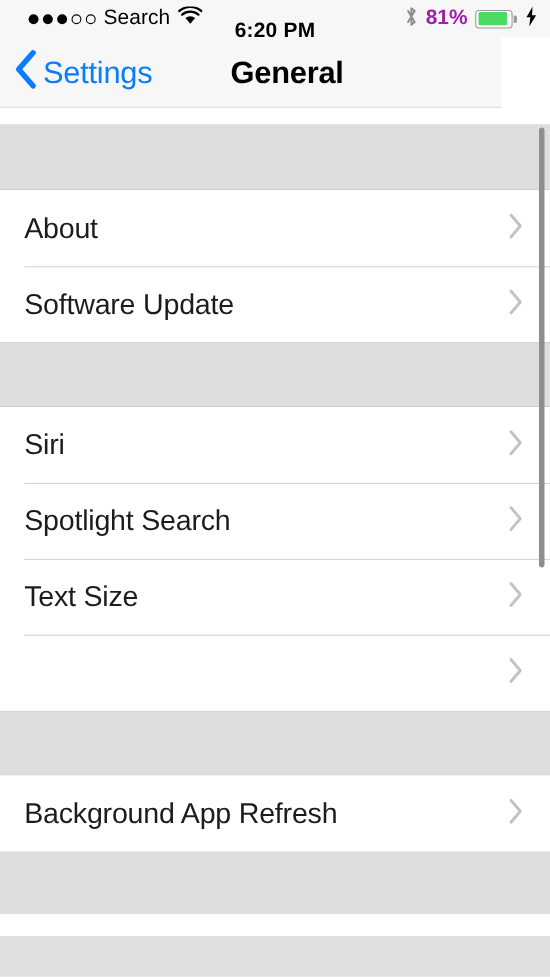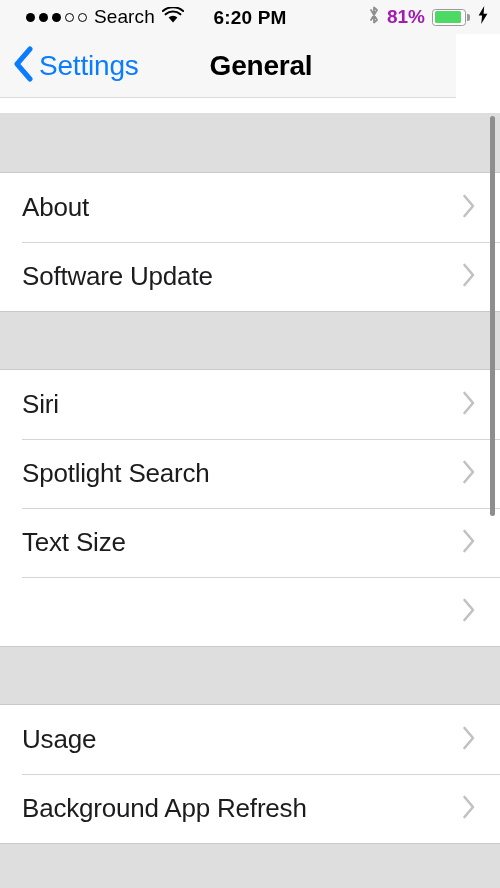--- a/index.html
+++ b/index.html
@@ -12,21 +12,21 @@
   }
   .phone { position:relative; width:500px; height:888px; background:#ffffff; }
 
   
   .statusbar {
     position:absolute; top:0; left:0; width:500px; height:34px;
     background:#f7f7f7;
     display:flex; align-items:center;
   }
   .sb-left { position:absolute; left:26px; top:0; height:34px; display:flex; align-items:center; gap:7px; }
-  .sb-center { position:absolute; left:0; top:1px; width:500px; height:34px; display:flex; align-items:center; justify-content:center; }
+  .sb-center { position:absolute; left:0; top:12px; width:500px; height:34px; display:flex; align-items:center; justify-content:center; }
   .sb-right { position:absolute; right:12px; top:0; height:34px; display:flex; align-items:center; gap:7px; }
 
   .dots { display:flex; align-items:center; gap:4px; }
   .dot { width:9px; height:9px; border-radius:50%; background:#000; }
   .dot.hollow { background:transparent; border:1.5px solid #000; width:9px; height:9px; }
 
   .carrier { font-size:19px; color:#000; letter-spacing:.1px; }
   .clock { font-size:19px; color:#000; font-weight:bold; letter-spacing:.2px; }
   .batt-pct { font-size:19px; color:#a21caf; font-weight:bold; }
 
@@ -224,28 +224,20 @@
             <path d="M2.5 2 L11 12 L2.5 22" stroke="#c1c1c6" stroke-width="2.6" fill="none" stroke-linecap="round" stroke-linejoin="round"></path>
           </svg>
         </span>
       </div>
     </div>
 
     <div class="group-gap" style="height:57px"></div>
 
     <div class="group">
       <div class="cell">
-        <span class="cell-label">Usage</span>
-        <span class="chevron">
-          <svg width="14" height="24" viewBox="0 0 14 24">
-            <path d="M2.5 2 L11 12 L2.5 22" stroke="#c1c1c6" stroke-width="2.6" fill="none" stroke-linecap="round" stroke-linejoin="round"></path>
-          </svg>
-        </span>
-      </div>
-      <div class="cell">
         <span class="cell-label">Background App Refresh</span>
         <span class="chevron">
           <svg width="14" height="24" viewBox="0 0 14 24">
             <path d="M2.5 2 L11 12 L2.5 22" stroke="#c1c1c6" stroke-width="2.6" fill="none" stroke-linecap="round" stroke-linejoin="round"></path>
           </svg>
         </span>
       </div>
     </div>
 
     <div class="group-gap" style="height:56px"></div>

